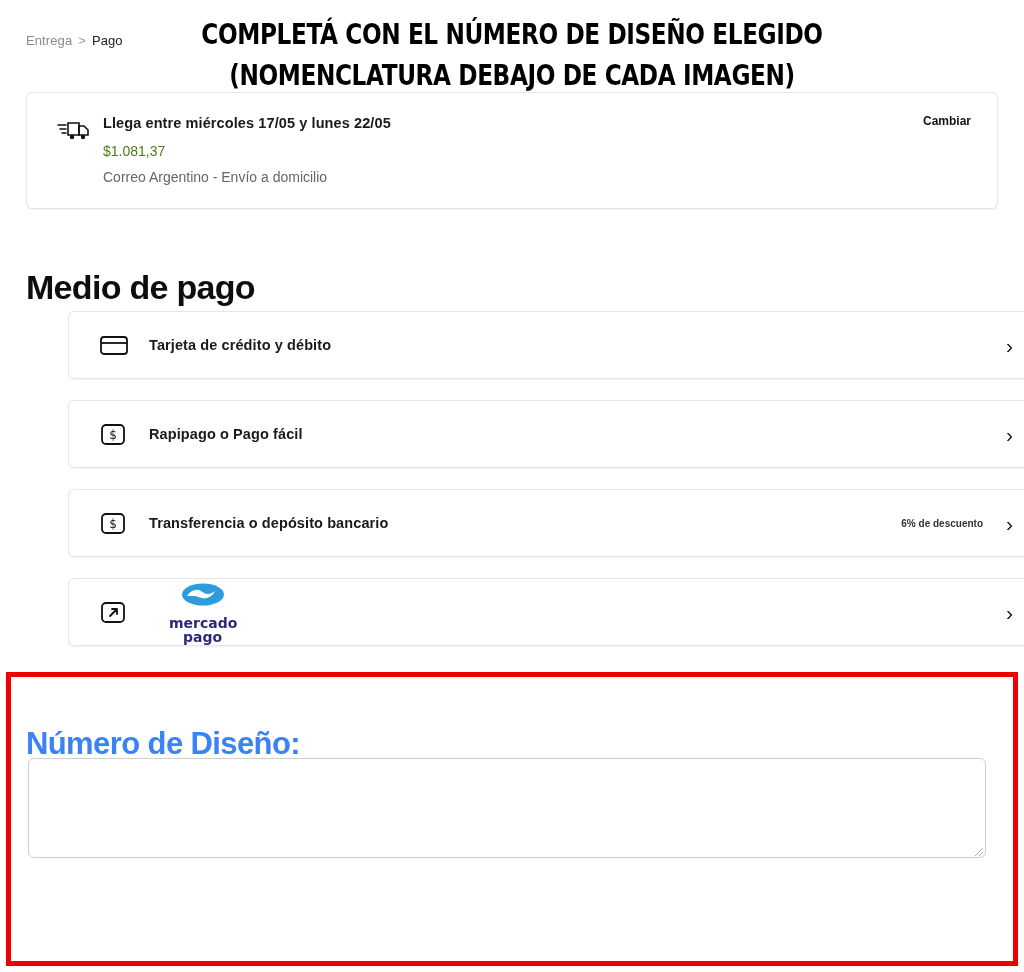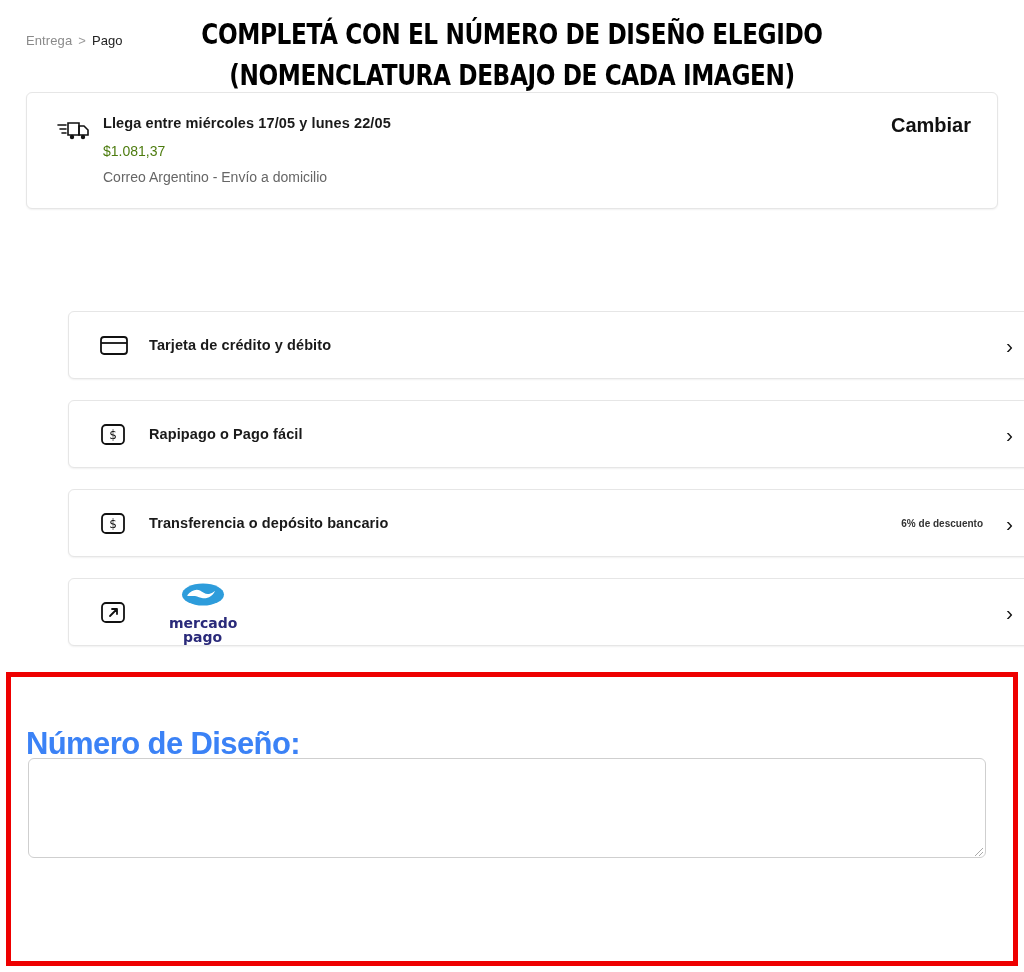--- a/index.html
+++ b/index.html
@@ -96,21 +96,21 @@
     position: absolute;
     left: 76px;
     top: 76px;
     font-size: 14px;
     color: #666;
   }
   .ship-change {
     position: absolute;
     right: 26px;
     top: 21px;
-    font-size: 20px;
+    font-size: 12px;
     font-weight: 700;
     color: #111;
     cursor: pointer;
     margin-left: 34px;
   }
 
   
   .section-title {
     position: absolute;
     left: 26px;
@@ -277,20 +277,21 @@
         <circle cx="26" cy="20" r="2.2" fill="#111" stroke="none"></circle>
         <path d="M1 8h8M3 12h6M5 16h4" stroke-linecap="round"></path>
       </svg>
     </span>
     <div class="ship-title">Llega entre miércoles 17/05 y lunes 22/05</div>
     <div class="ship-price">$1.081,37</div>
     <div class="ship-method">Correo Argentino - Envío a domicilio</div>
     <div class="ship-change">Cambiar</div>
   </div>
 
+  <h2 class="section-title">Medio de pago</h2>
 
   <div class="card pay-card pay-1">
     <span class="opt-icon">
       <svg viewBox="0 0 30 24" width="30" height="24" fill="none" stroke="#111" stroke-width="1.8">
         <rect x="2" y="4" width="26" height="17" rx="3"></rect>
         <path d="M2 10h26"></path>
       </svg>
     </span>
     <span class="opt-label">Tarjeta de crédito y débito</span>
     <span class="chevron">›</span>

